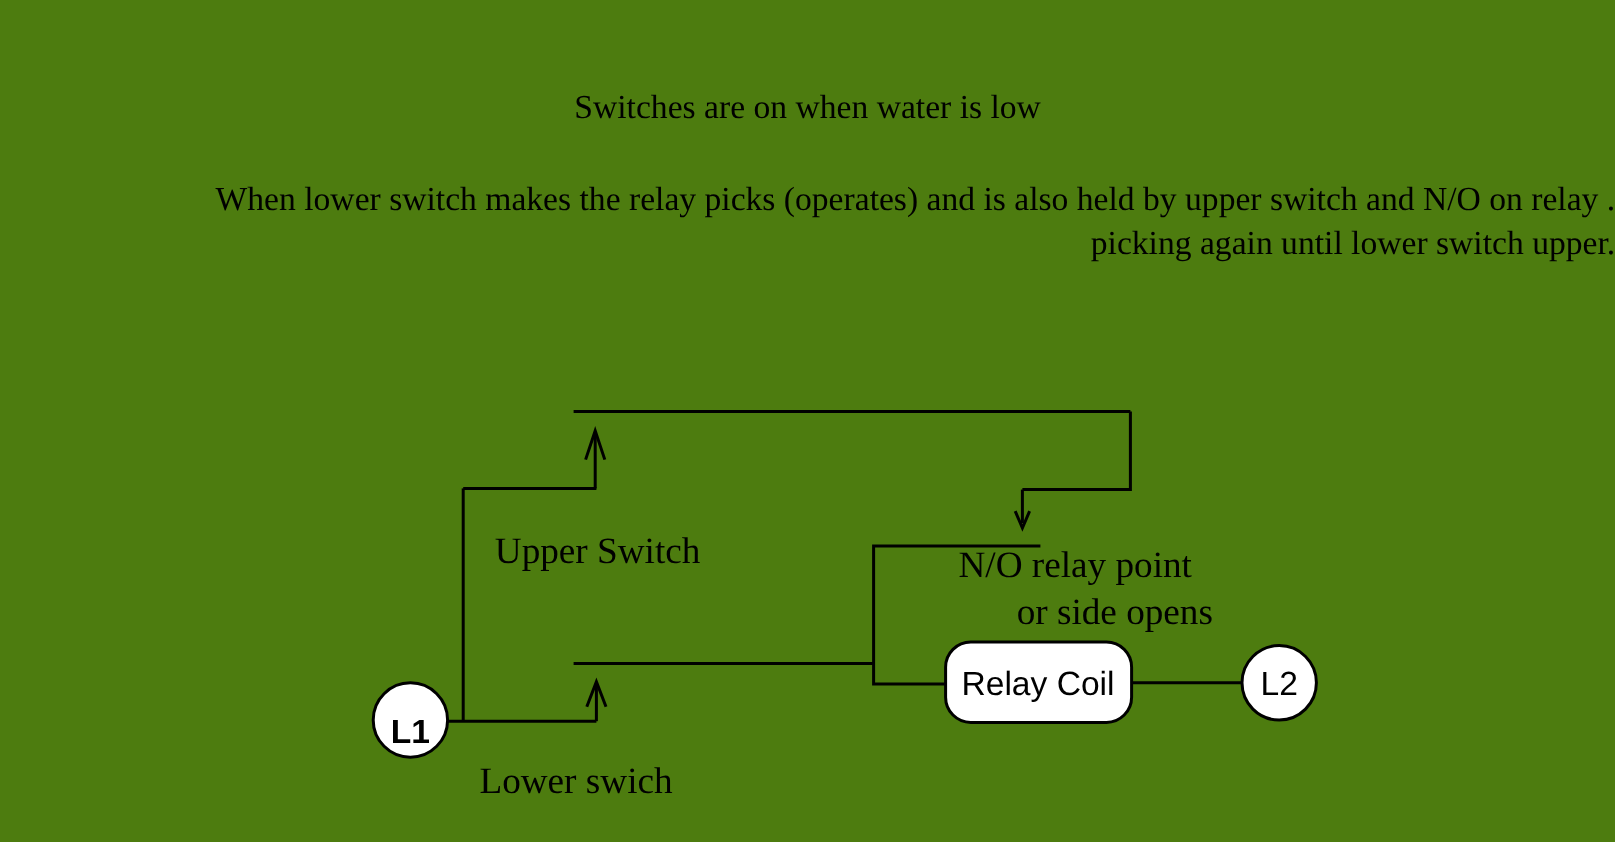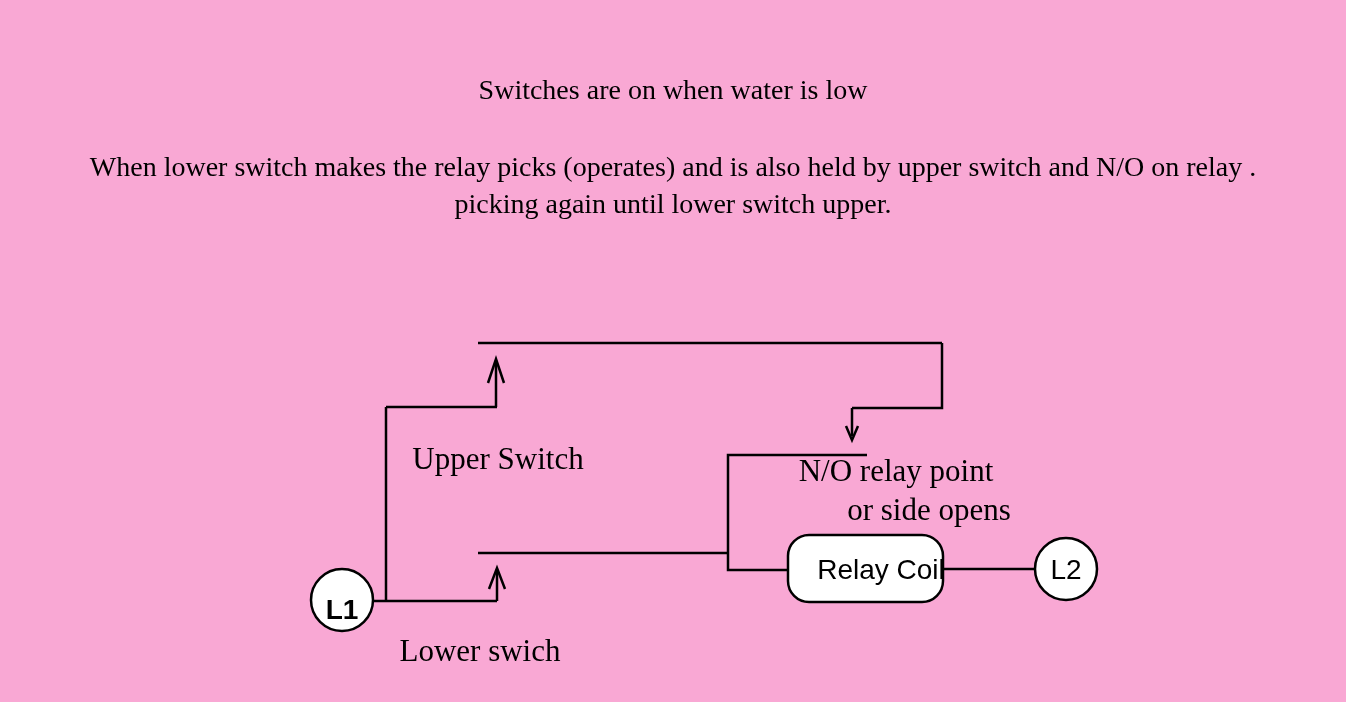--- a/index.html
+++ b/index.html
@@ -4,41 +4,41 @@
 <style>
   html, body {
     margin: 0;
     padding: 0;
     background: #ffffff;
   }
   .page {
     position: relative;
     width: 1346px;
     height: 702px;
-    background: #f9a8d4;
+    background: #4d7c0f;
     color: #000000;
     font-family: "Liberation Serif", serif;
     overflow: hidden;
   }
   .title-line {
     position: absolute;
     top: 71px;
     left: 0;
     width: 100%;
     text-align: center;
     font-size: 28px;
     line-height: 37px;
     white-space: nowrap;
   }
   .description-block {
     position: absolute;
     top: 148px;
     left: 0;
     width: 100%;
-    text-align: center;
+    text-align: right;
   }
   .description-line {
     font-size: 28px;
     line-height: 37.4px;
     white-space: nowrap;
   }
   .diagram-svg {
     position: absolute;
     top: 0;
     left: 0;
@@ -56,21 +56,21 @@
   .label-lower-switch  { left: 480px;  top: 651px; }
   .label-no-line1      { left: 896px;  top: 471px; }
   .label-no-line2      { left: 929px;  top: 510px; }
   .sans-label {
     position: absolute;
     transform: translate(-50%, -50%);
     font-family: "Liberation Sans", sans-serif;
     font-size: 28px;
     white-space: nowrap;
   }
-  .label-relay-coil { left: 865px;  top: 570px; margin-left: 16px; }
+  .label-relay-coil { left: 865px;  top: 570px; }
   .label-l1         { left: 342px;  top: 610px; font-weight: bold; }
   .label-l2         { left: 1066px; top: 570px; }
 </style>
 </head>
 <body>
 
 <div class="page">
 
   <div class="title-line">Switches are on when water is low</div>
 

